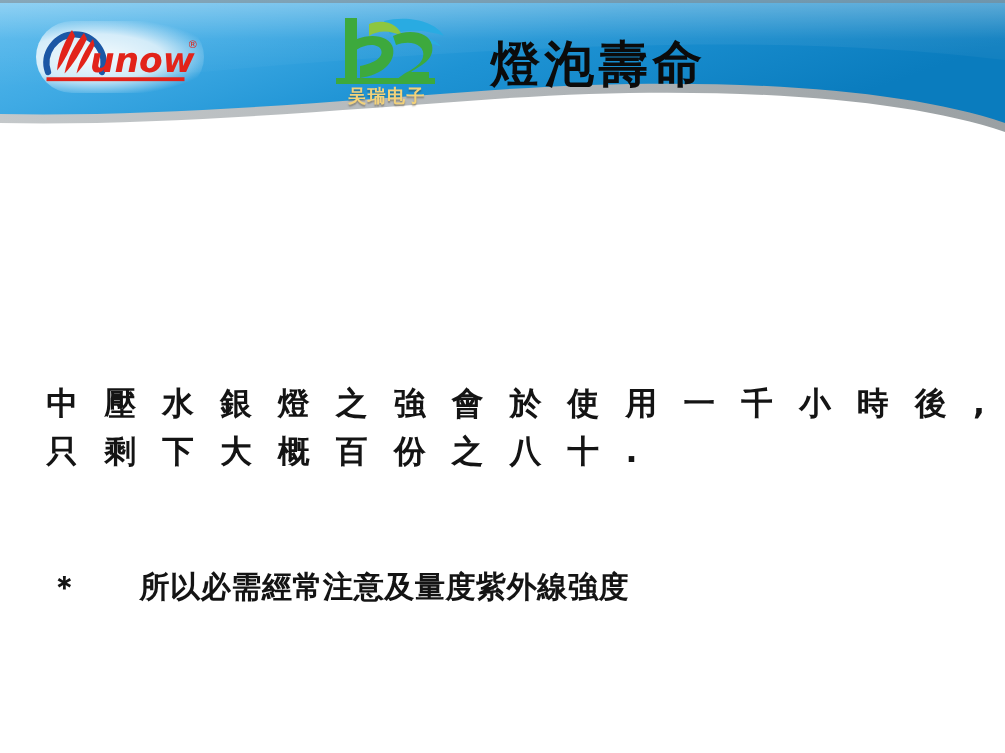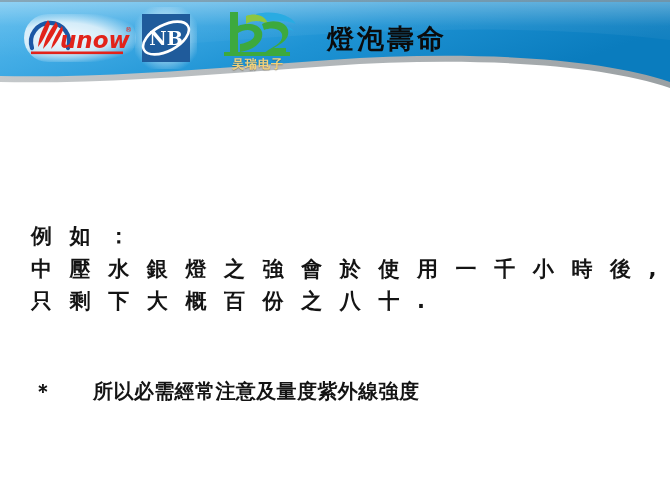--- a/index.html
+++ b/index.html
@@ -102,21 +102,21 @@
     text-shadow: 0 1px 1px rgba(60,40,0,0.35);
     white-space: nowrap;
   }
 
   
   .banner-title {
     position: absolute;
     left: 327px;
     top: 21px;
     font-family: "DejaVu Sans", "Liberation Sans", sans-serif;
-    font-size: 27px;
+    font-size: 33px;
     font-weight: bold;
     color: #0b0b0b;
     letter-spacing: 3px;
     white-space: nowrap;
   }
 
   
   .body-area {
     position: absolute;
     left: 0;
@@ -220,30 +220,20 @@
           <path d="M32,8 C26,16 21,24 19,35 C25,29 30,20 34,12 Z" fill="#E2231A"></path>
           <path d="M38,12 C33,19 29,26 27,35 C32,30 36,23 39,16 Z" fill="#E2231A"></path>
 
           <rect x="7" y="37.5" width="92" height="2.6" fill="#E2231A"></rect>
 
           <text x="36" y="34" font-family="DejaVu Sans, Liberation Sans, sans-serif" font-size="23" font-weight="bold" font-style="italic" fill="#E2231A">unow</text>
           <text x="101" y="18" font-family="DejaVu Sans, Liberation Sans, sans-serif" font-size="7" fill="#E2231A">®</text>
         </svg>
       </div>
 
-      <div class="logo-nb">
-        <div class="glow"></div>
-        <svg width="52" height="52" viewBox="0 0 52 52">
-          <rect x="2" y="2" width="48" height="48" fill="#1F5B9B"></rect>
-          <g transform="rotate(-28 26 26)">
-            <ellipse cx="26" cy="26" rx="25" ry="13" fill="none" stroke="#ffffff" stroke-width="2.6"></ellipse>
-          </g>
-          <text x="26" y="33" text-anchor="middle" font-family="DejaVu Serif, Liberation Serif, serif" font-size="19" font-weight="bold" fill="#ffffff">NB</text>
-        </svg>
-      </div>
 
       <div class="logo-wr">
         <svg width="84" height="52" viewBox="0 0 84 52">
 
           <path d="M40,6 C56,2 74,6 80,16 C70,12 54,11 44,15 Z" fill="#29ABE2"></path>
           <path d="M44,17 C58,13 72,16 78,23 C68,19 54,19 46,23 Z" fill="#29ABE2" opacity="0.85"></path>
 
           <path d="M14,4 L22,4 L22,46 L14,46 Z" fill="#3DA93D"></path>
           <path d="M22,18 C32,14 44,16 46,24 C48,34 38,42 24,44 L24,36 C34,34 40,30 38,25 C36,21 28,21 22,25 Z" fill="#3DA93D"></path>
 
@@ -258,21 +248,20 @@
 
     </div>
 
     <div class="banner-title">燈泡壽命</div>
 
   </div>
 
   <div class="body-area">
 
 
-    <div class="line l2">例如：</div>
 
     <div class="line l3">中壓水銀燈之強會於使用一千小時後,</div>
 
     <div class="line l4">只剩下大概百份之八十.</div>
 
     <div class="line l5">
       <span class="star">＊</span><span>所以必需經常注意及量度紫外線強度</span>
     </div>
 
   </div>

